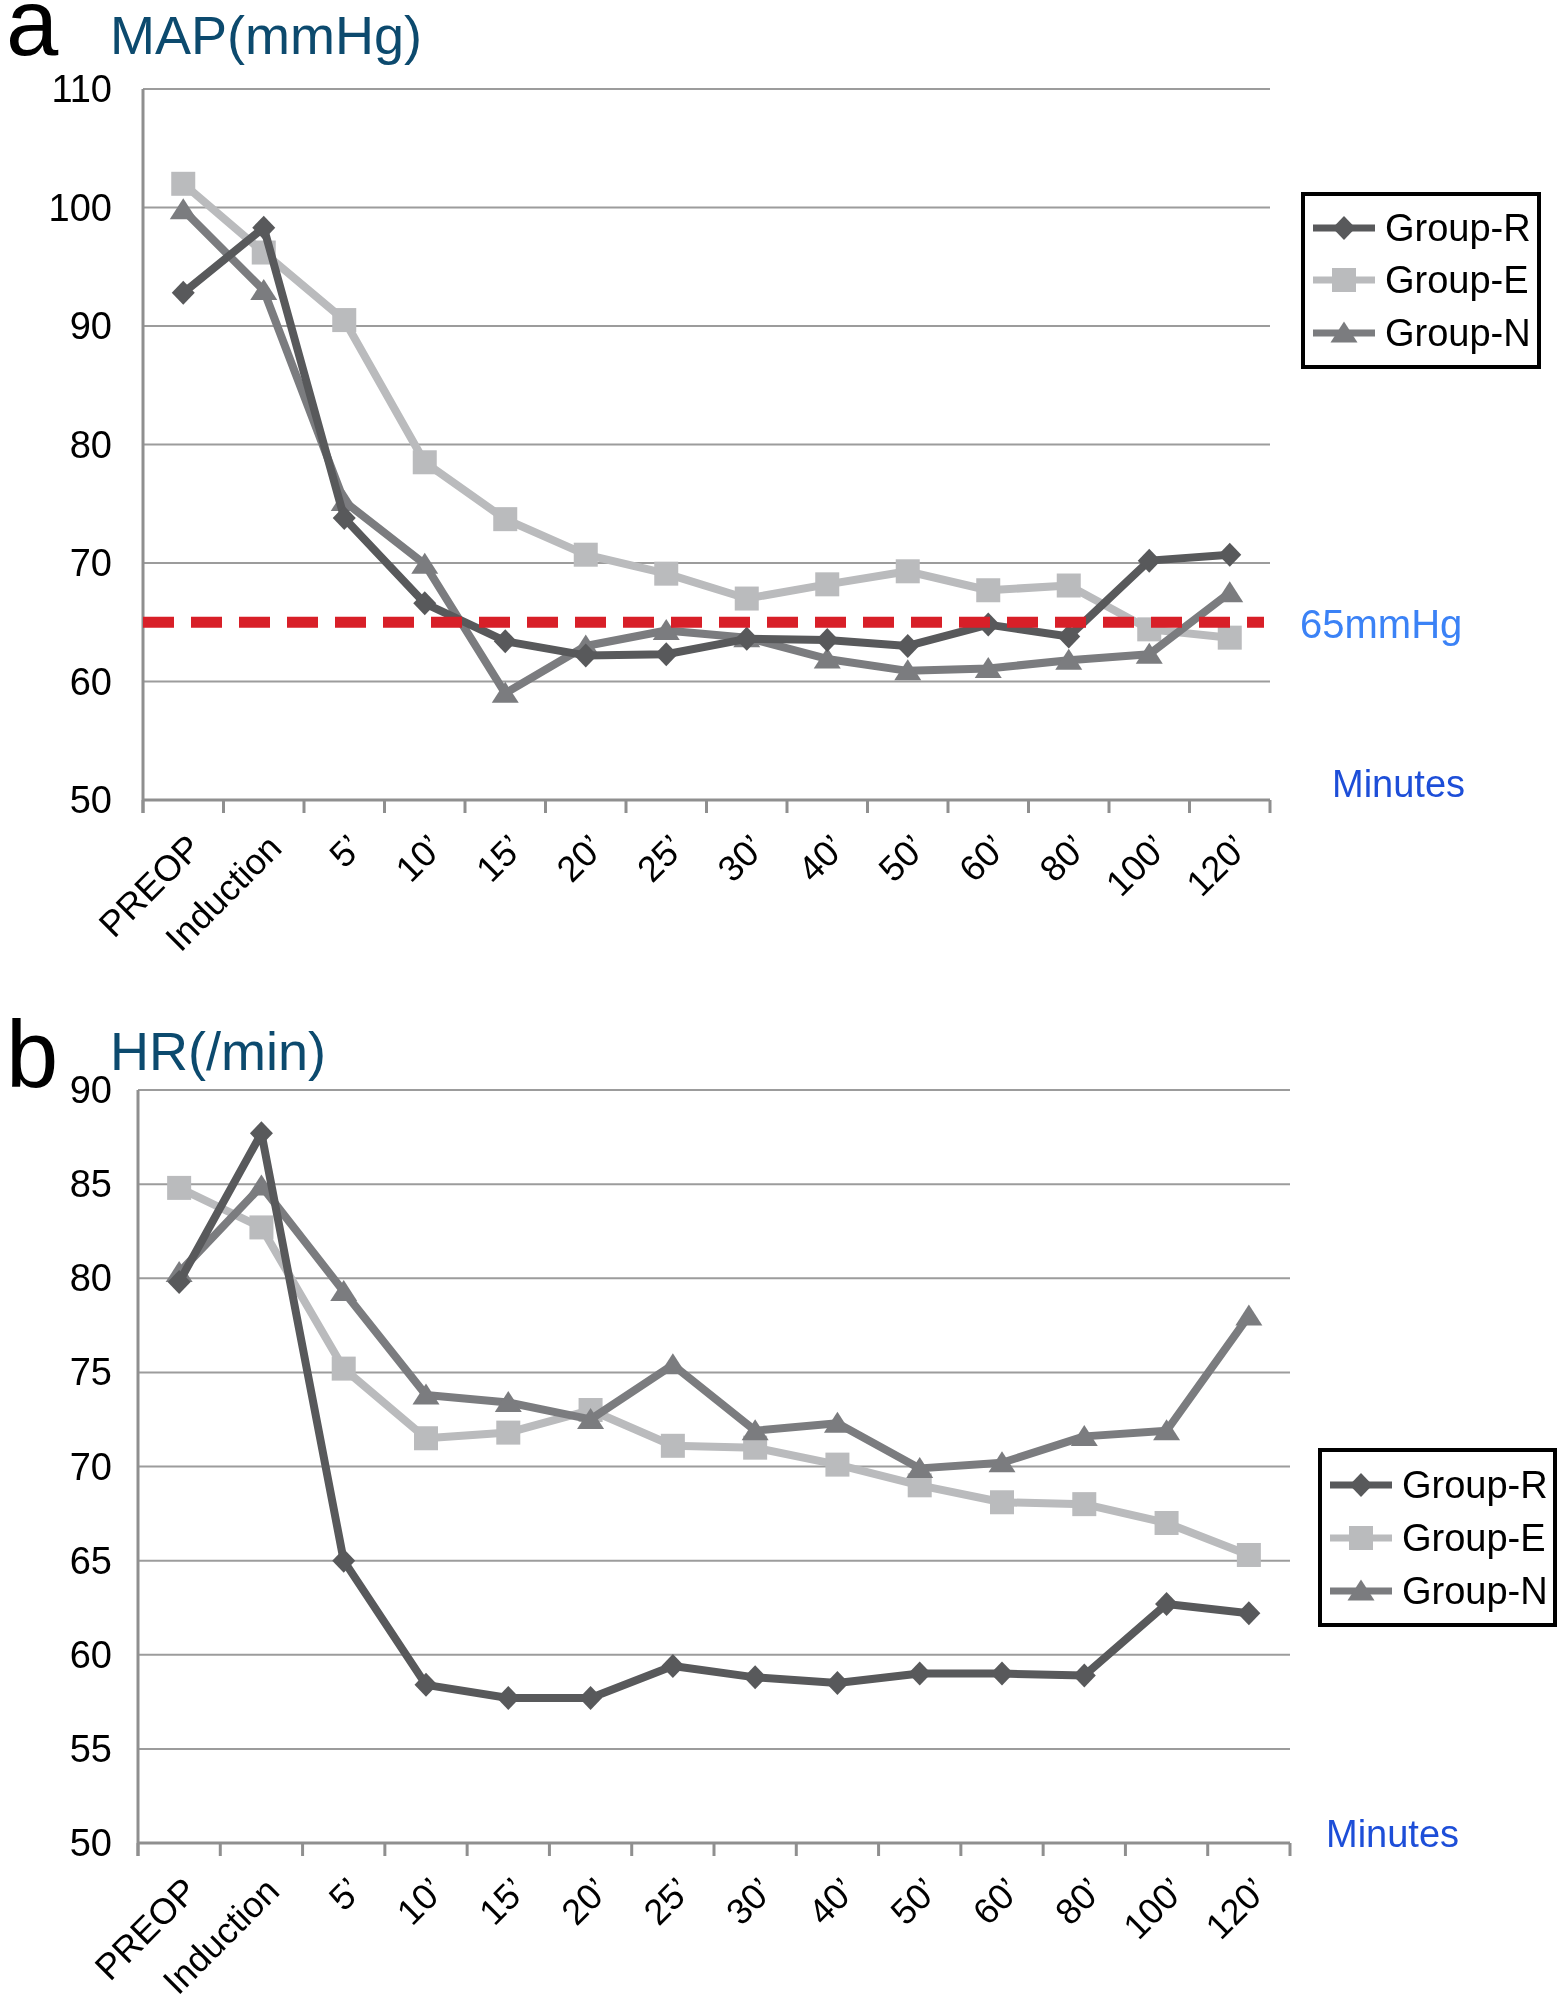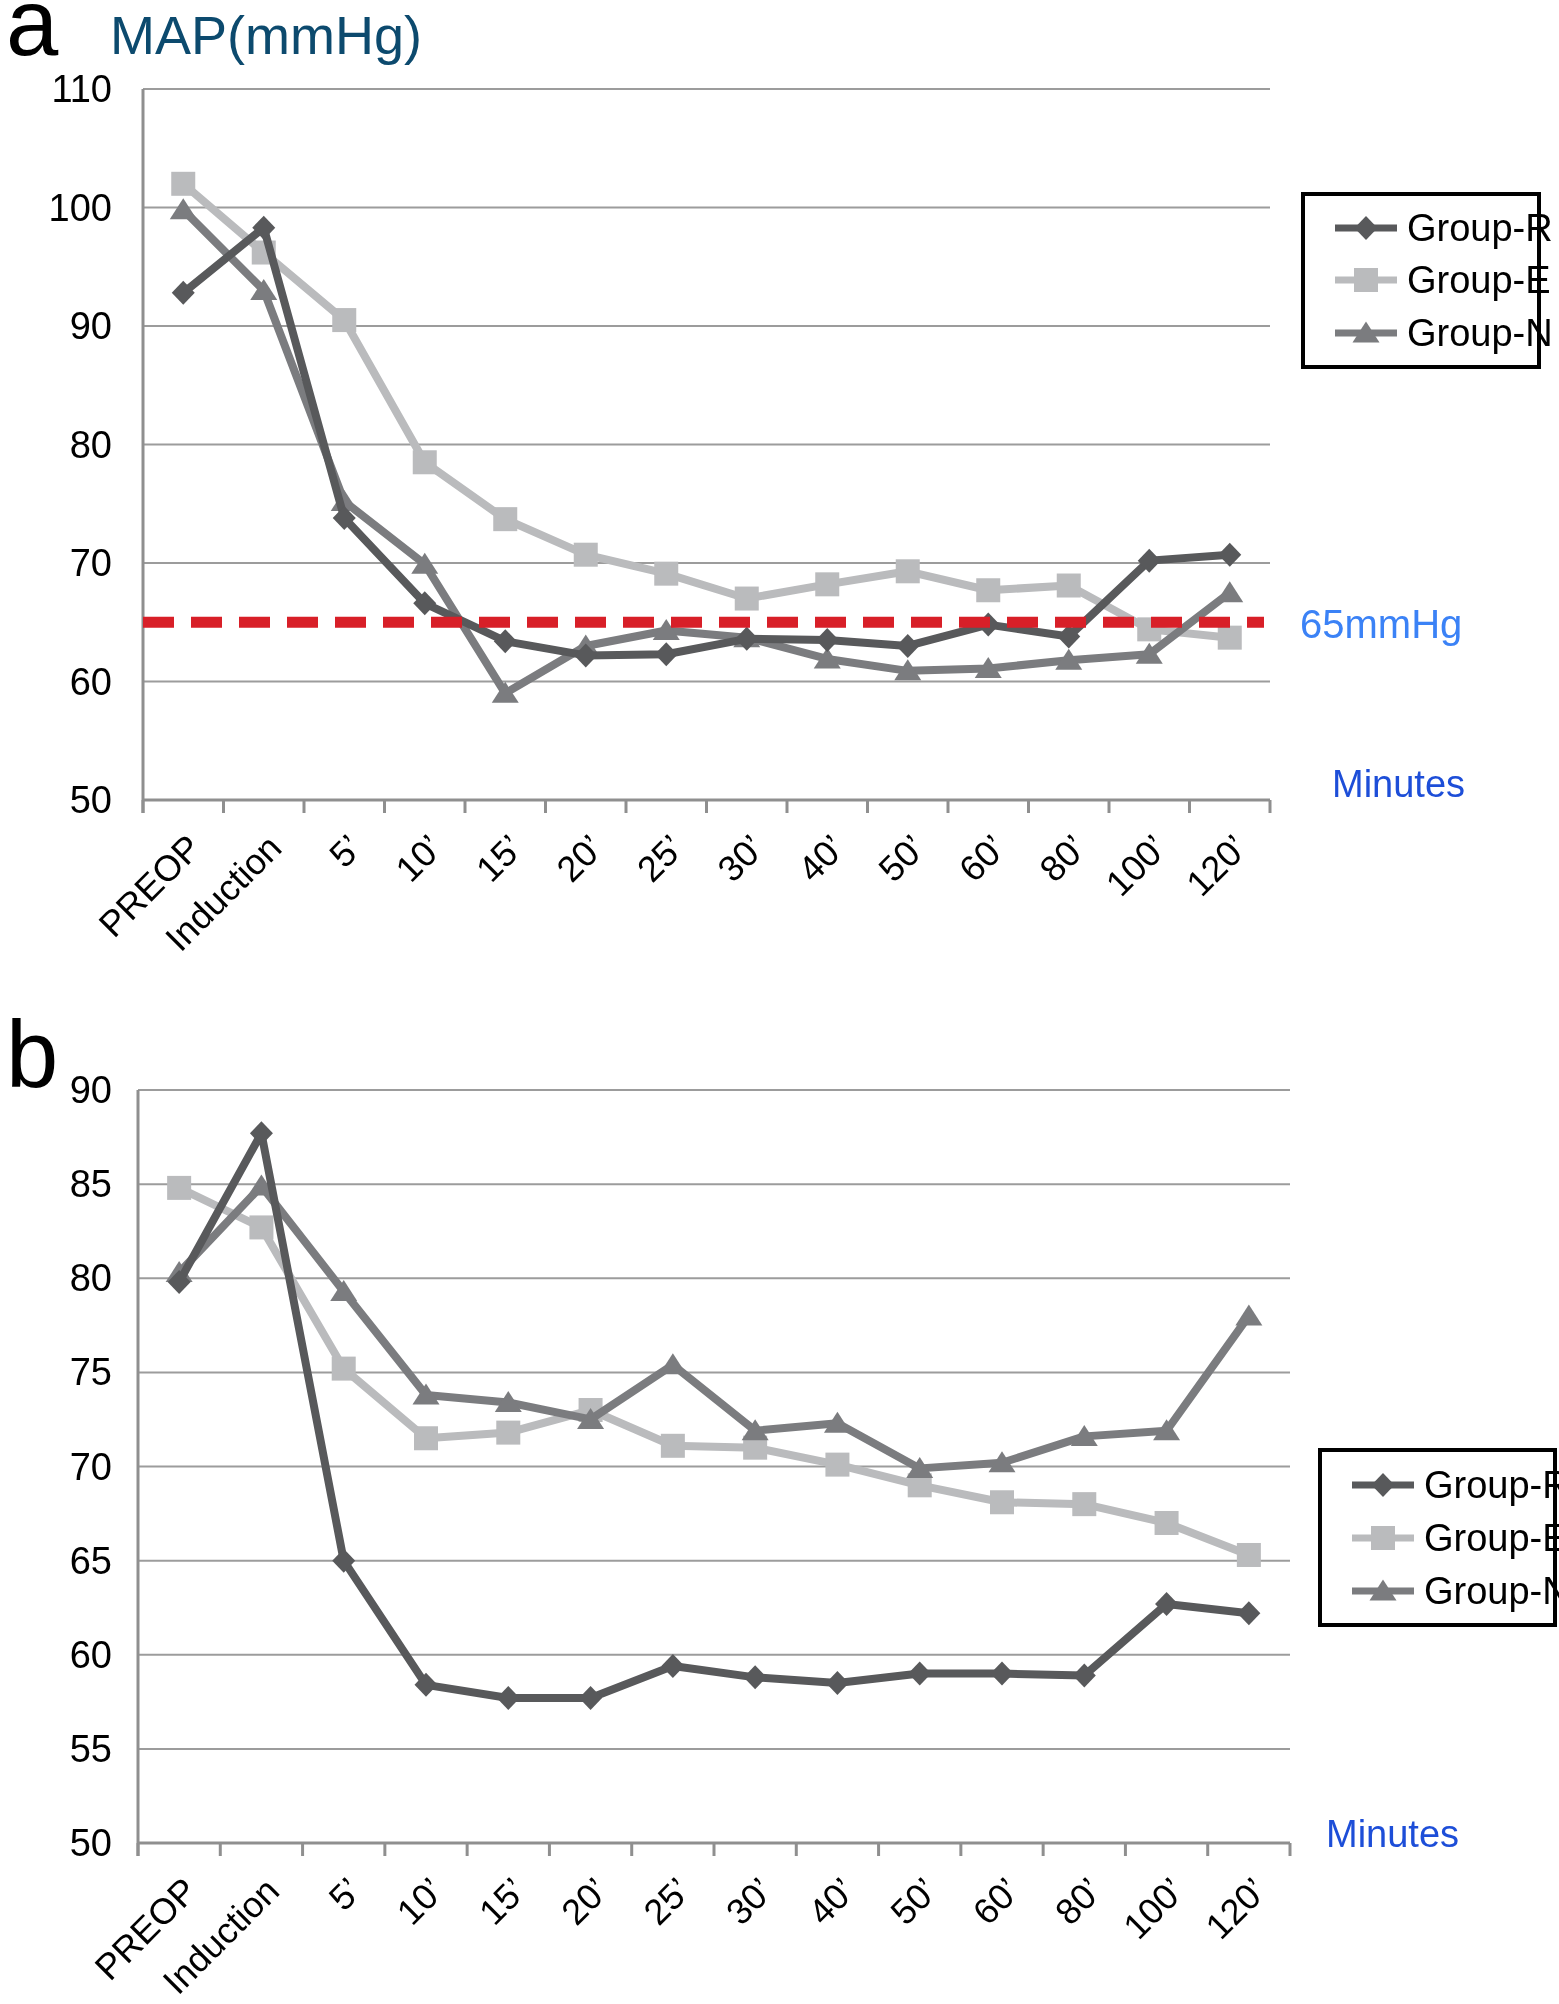--- a/index.html
+++ b/index.html
@@ -4,21 +4,21 @@
 <style>
   html,body{margin:0;padding:0;background:#ffffff;}
   #fig{position:relative;width:1559px;height:2004px;background:#ffffff;overflow:hidden;
        font-family:"Liberation Sans","DejaVu Sans",sans-serif;color:#000;}
   #chart-svg{position:absolute;left:0;top:0;}
   .panel-letter{position:absolute;font-size:94px;line-height:1;color:#000;}
   .panel-title{position:absolute;font-size:54px;line-height:1.1;color:#0c4a6e;}
   .minutes-label{position:absolute;font-size:38px;line-height:1.1;color:#1d4ed8;}
   .ref-label{position:absolute;font-size:40px;line-height:1.1;}
   .legend{position:absolute;background:#ffffff;border:4px solid #000;box-sizing:border-box;
-          display:flex;flex-direction:column;justify-content:space-around;padding:6px 6px 6px 28px;}
+          display:flex;flex-direction:column;justify-content:space-around;padding:6px 6px 6px 6px;}
   .legend-row{display:flex;align-items:center;}
   .legend-icon{flex:0 0 auto;margin-right:8px;}
   .legend-label{font-size:38px;line-height:1;white-space:nowrap;}
 </style>
 </head>
 <body>
 
 <div id="fig">
   <svg id="chart-svg" width="1559" height="2004" viewBox="0 0 1559 2004">
       <g>
@@ -246,20 +246,21 @@
       <div class="legend-row">
         <svg width="66" height="30" class="legend-icon">
           <line x1="2" y1="15" x2="64" y2="15" stroke="#7b7c7f" stroke-width="7"></line>
           <polygon points="33,3.5 46.5,24.5 19.5,24.5" fill="#7b7c7f"></polygon>
         </svg>
         <span class="legend-label">Group-N</span>
       </div>
     </div>
 
   <div class="panel-letter" style="left:6px;top:1008px;">b</div>
+  <div class="panel-title" style="left:110px;top:1022px;">HR(/min)</div>
   <div class="minutes-label" style="left:1326px;top:1814px;">Minutes</div>
   <div class="legend" id="legend-b" style="left:1318px;top:1448px;width:239px;height:179px;">
       <div class="legend-row">
         <svg width="66" height="30" class="legend-icon">
           <line x1="2" y1="15" x2="64" y2="15" stroke="#58595b" stroke-width="7"></line>
           <polygon points="33,3 44.5,15 33,27 21.5,15" fill="#58595b"></polygon>
         </svg>
         <span class="legend-label">Group-R</span>
       </div>
       <div class="legend-row">

